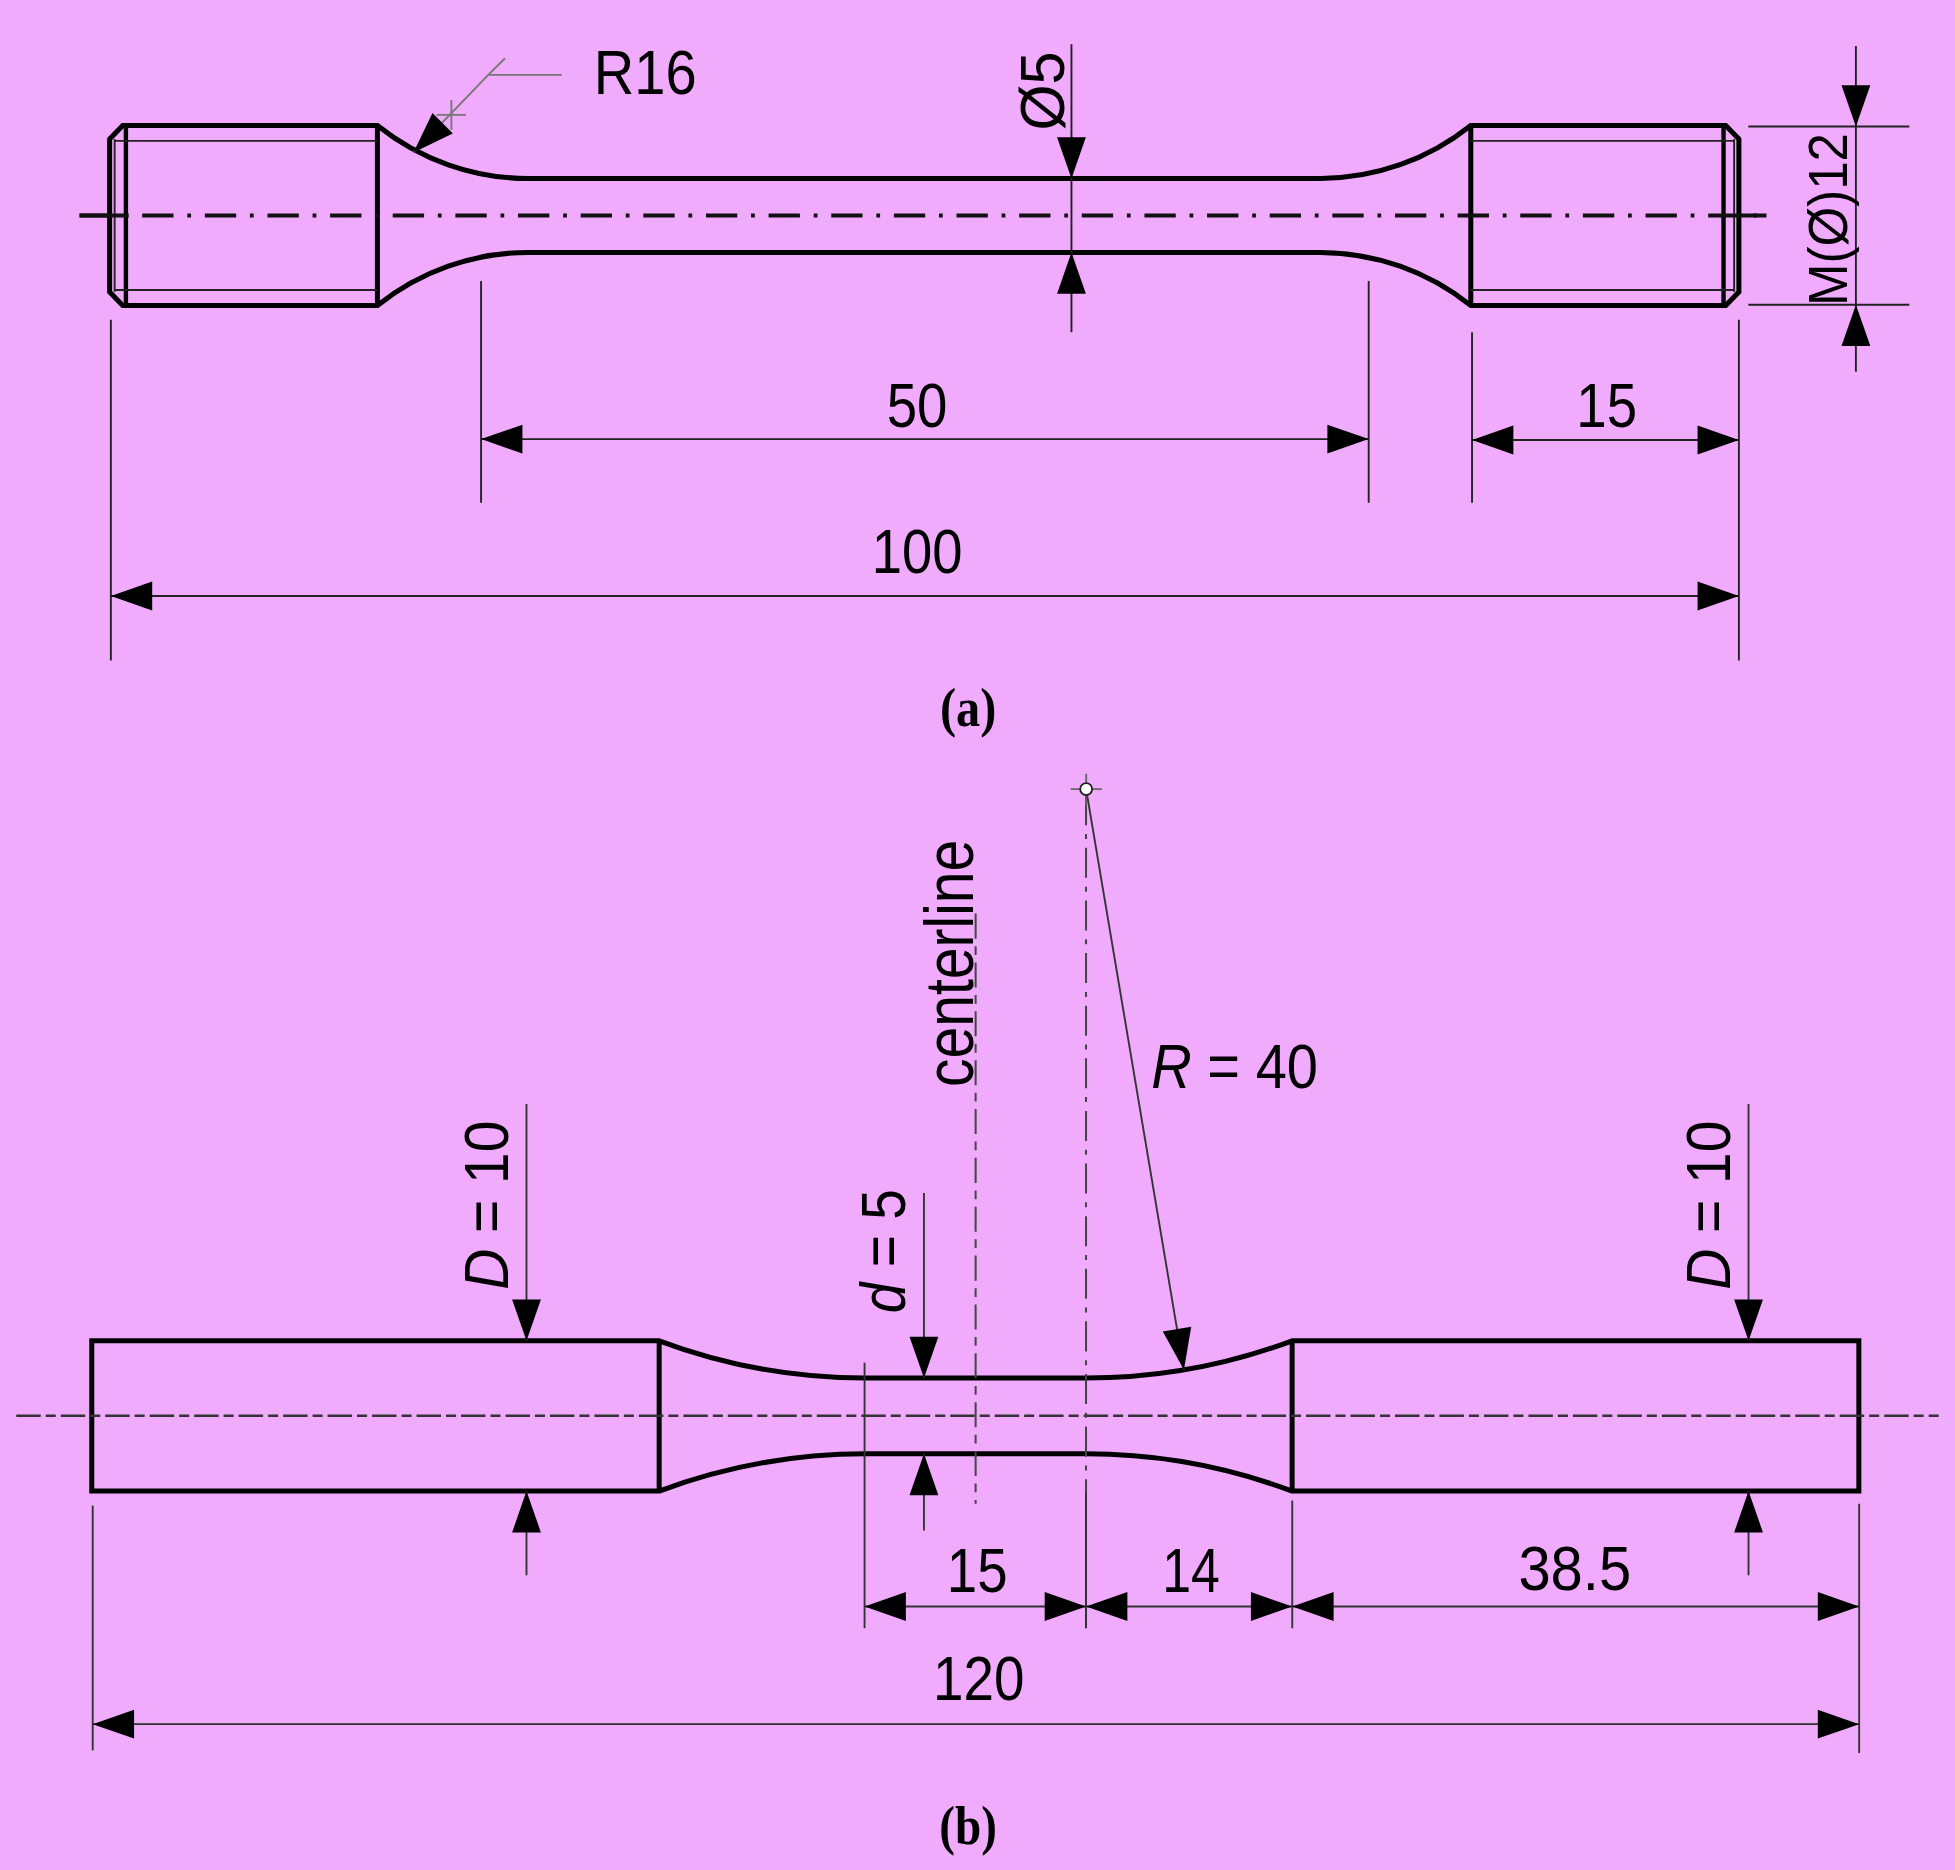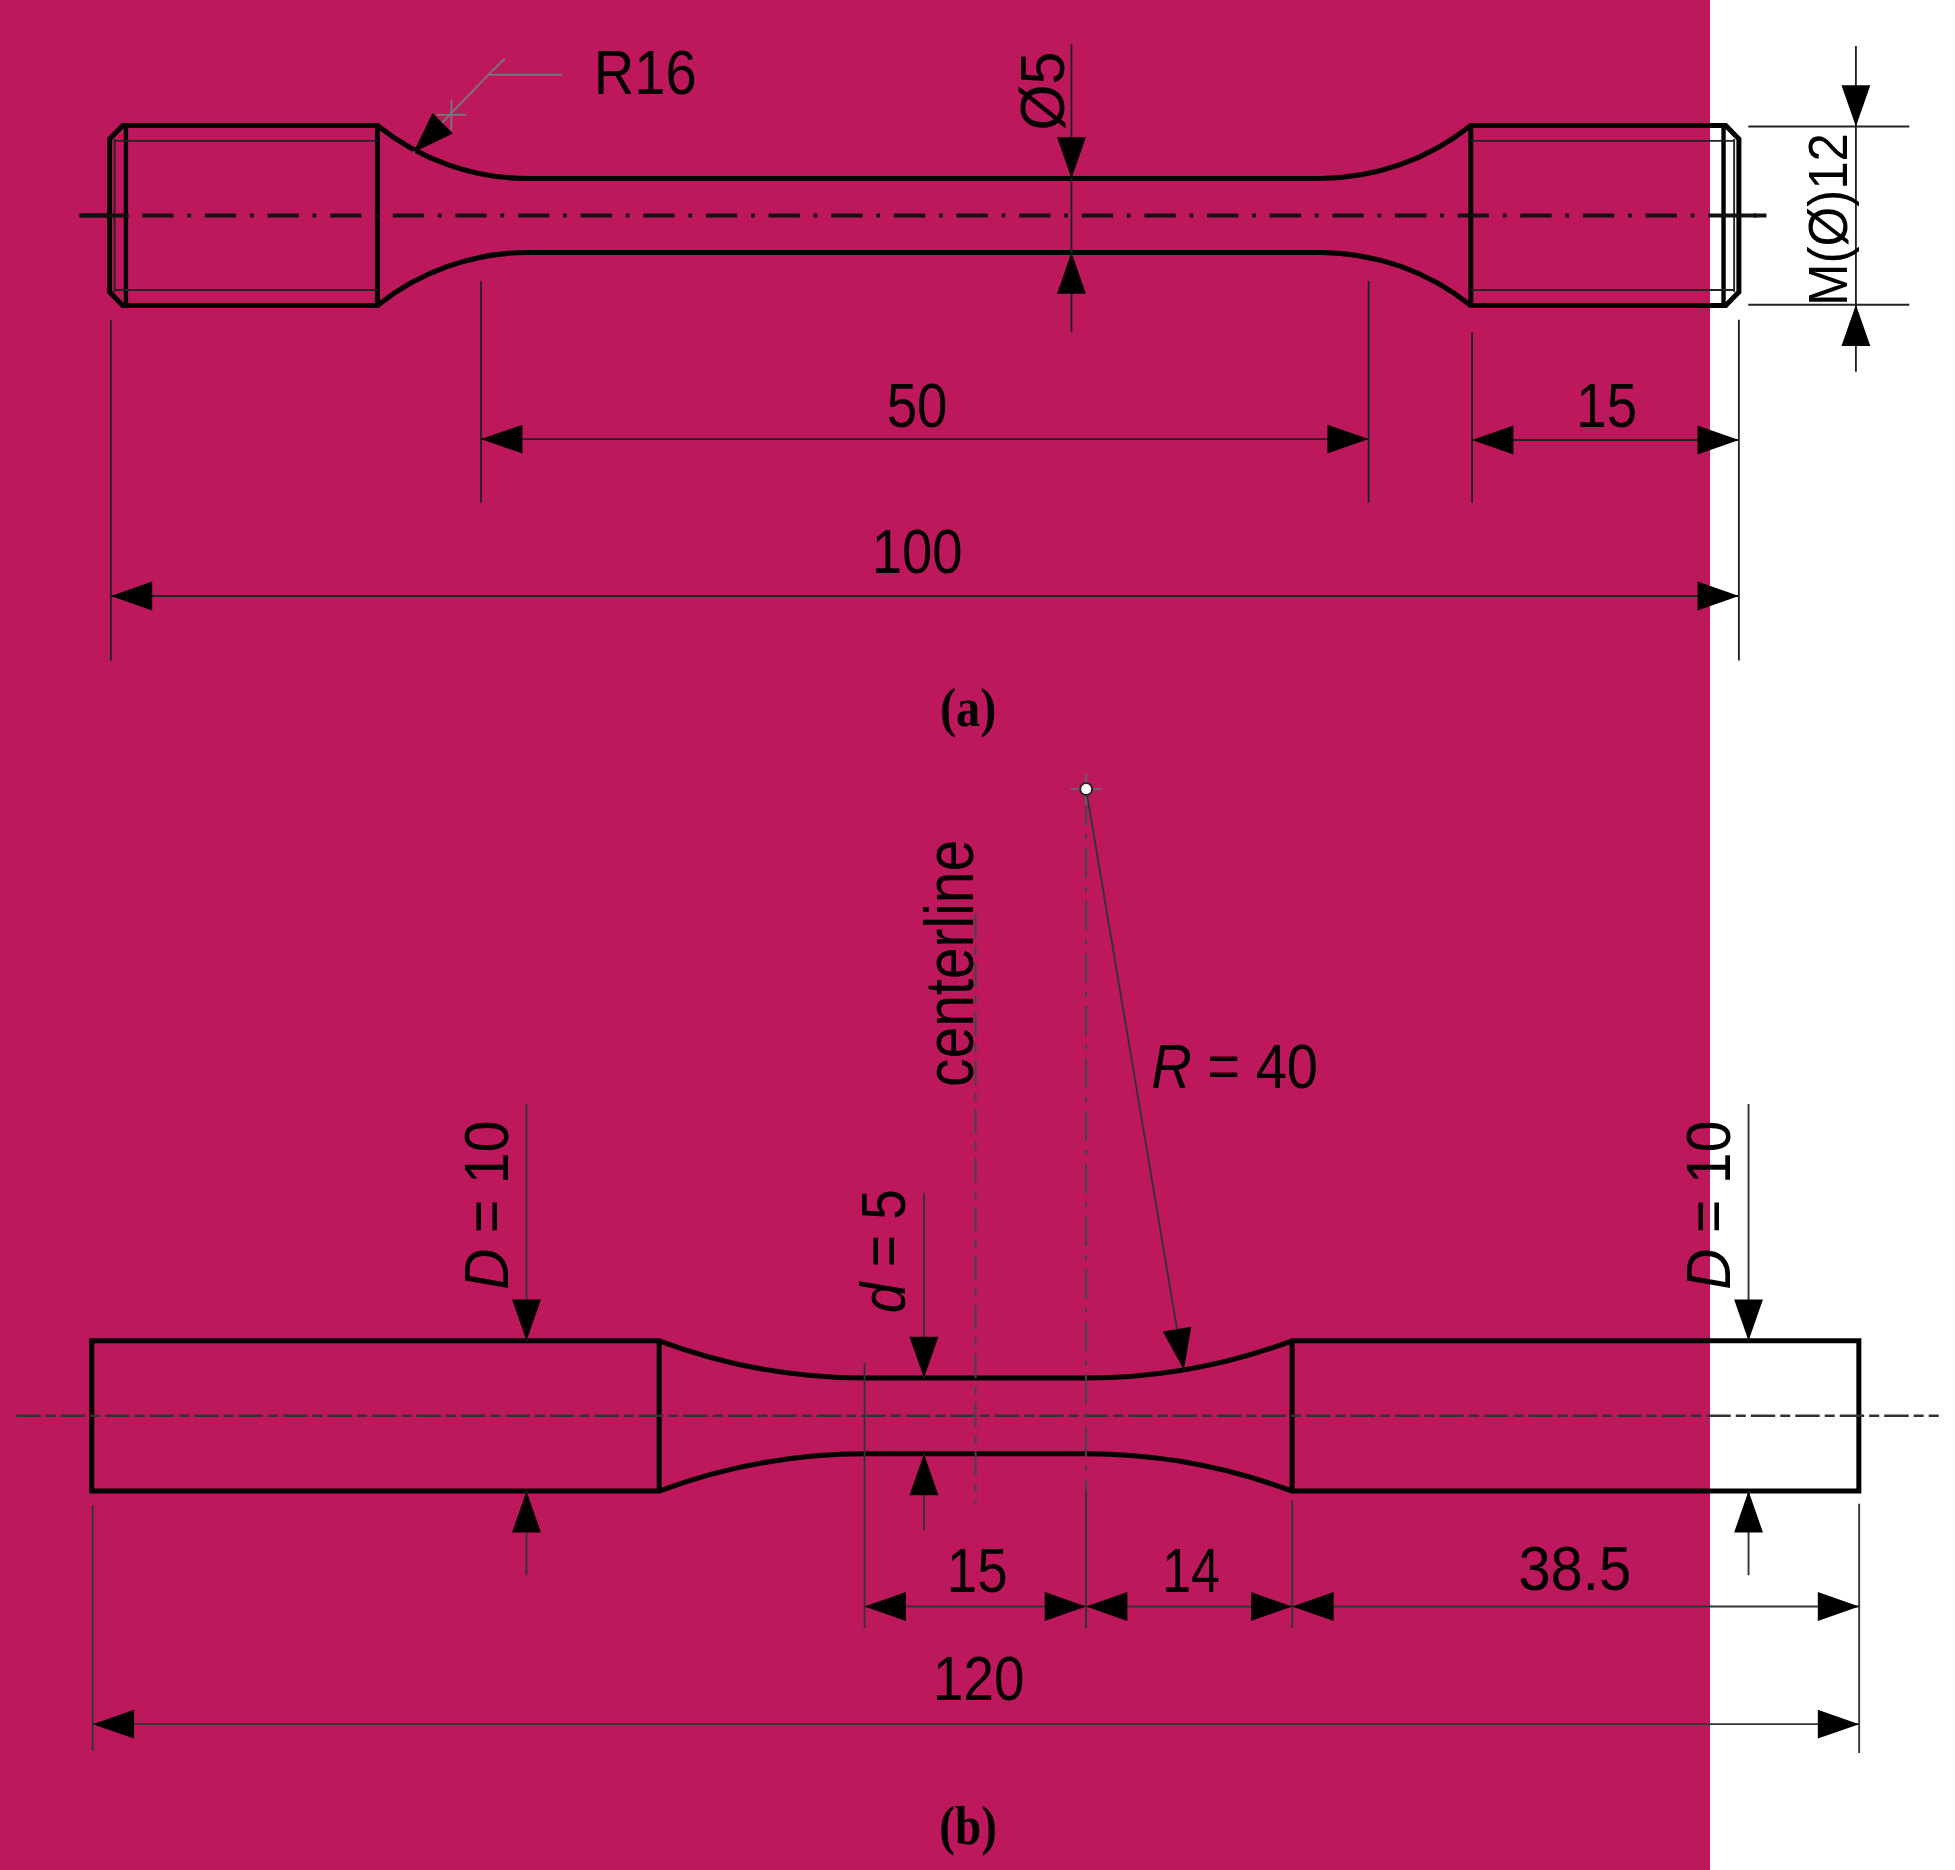--- a/index.html
+++ b/index.html
@@ -1,13 +1,13 @@
 <!DOCTYPE html>
 <html style="font-size:10px"><head><meta charset="utf-8"><title>Specimen drawings</title>
-<style>html,body{margin:0;padding:0;background:#fff;} .page{position:relative;width:1710px;height:1871px;background:#be185d;font-family:"Liberation Sans",sans-serif;}</style>
+<style>html,body{margin:0;padding:0;background:#fff;} .page{position:relative;width:1955px;height:1871px;background:#f0abfc;font-family:"Liberation Sans",sans-serif;}</style>
 </head><body>
 <div class="page">
 <svg width="1955" height="1871" viewBox="0 0 3121 2986" xmlns="http://www.w3.org/2000/svg">
 
 <path d="M196,199.8 H602.5 A386,386 0 0 0 843,284.5 H2108 A386,386 0 0 0 2348,199.8 H2755 L2776,221.5 V465.5 L2755,487.3 H2348 A386,386 0 0 0 2108,402.5 H843 A386,386 0 0 0 602.5,487.3 H196 L175,465.5 V221.5 Z" fill="none" stroke="#000" stroke-width="8" stroke-linejoin="miter"></path>
 
 <line x1="201" y1="199.8" x2="201" y2="487.3" stroke="#000" stroke-width="7"></line>
 
 <line x1="2751.5" y1="199.8" x2="2751.5" y2="487.3" stroke="#000" stroke-width="7"></line>
 

